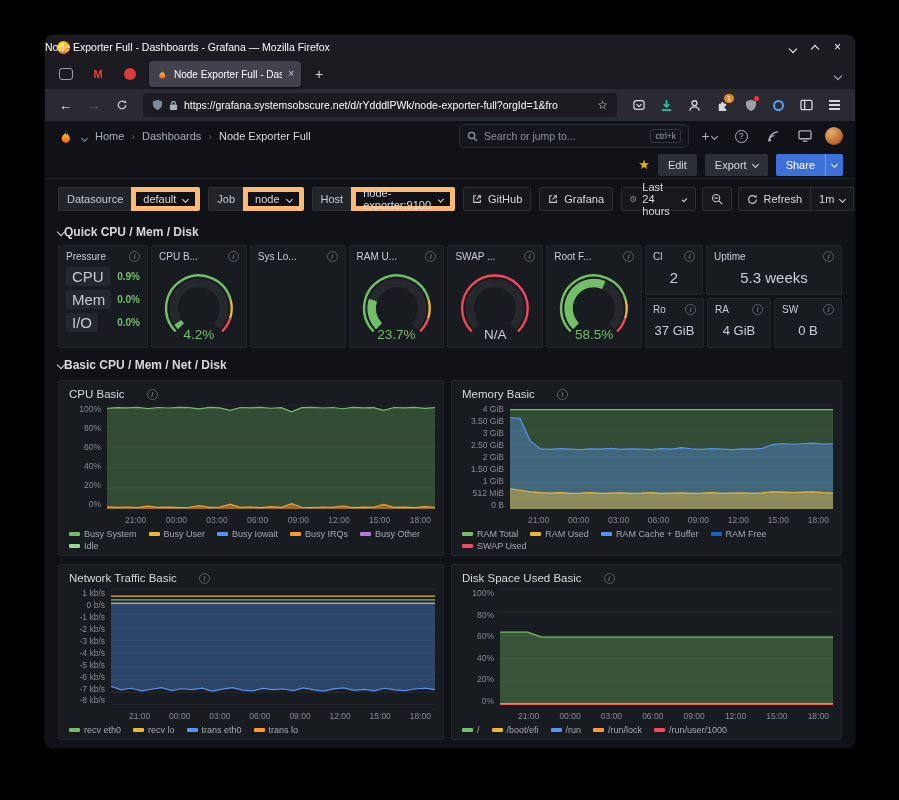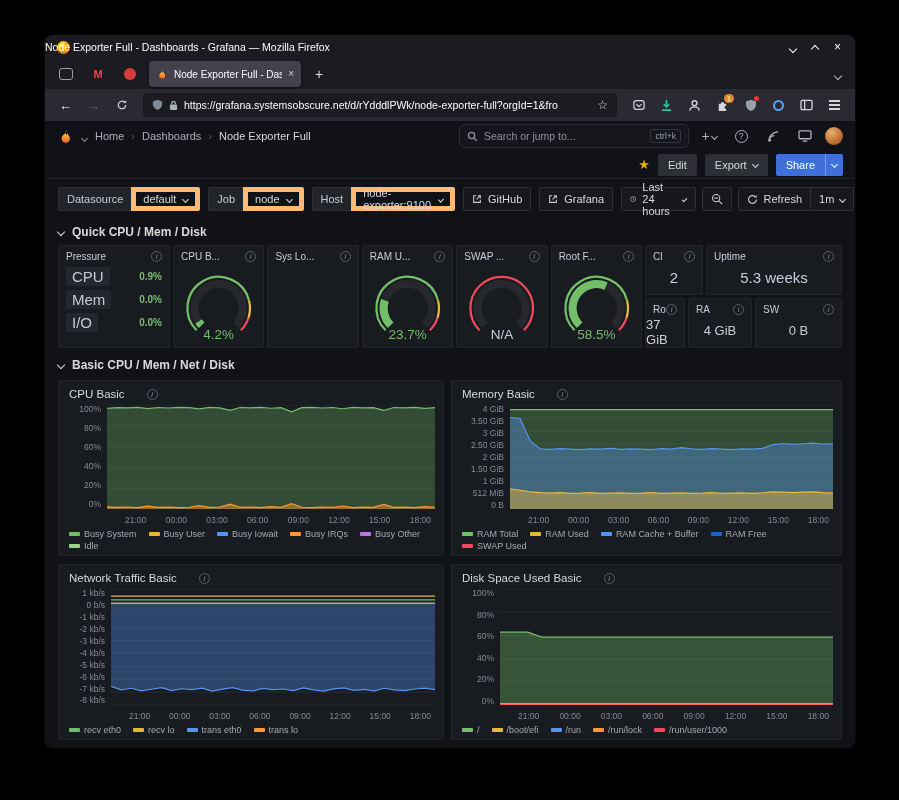--- a/index.html
+++ b/index.html
@@ -72,40 +72,40 @@
   .var-label{display:flex;align-items:center;background:#212429;border:1px solid #2e3036;border-right:0;
     border-radius:2px 0 0 2px;padding:0 8px;color:#c7cbd1}
   .var-value{display:flex;align-items:center;gap:7px;border:5px solid #fdba74;border-radius:0 2px 2px 0;
     padding:0 7px;color:#d8d9da;background:#111217}
   .btn-tool{height:24px;display:flex;align-items:center;gap:6px;border:1px solid #2e3036;border-radius:2px;
     padding:4px 8px;color:#d8d9da;background:#16181c}
   .right-tools{margin-left:auto;display:flex;align-items:center;gap:6px}
   .joined{display:flex}
   .joined .btn-tool:first-child{border-radius:2px 0 0 2px}
   .joined .btn-tool:last-child{border-left:0;border-radius:0 2px 2px 0}
-  .section-header{display:flex;align-items:center;gap:8px;margin:10px 13px 6px;
+  .section-header{display:flex;align-items:center;margin:10px 13px 6px;
     font-size:12px;font-weight:700;color:#d8d9da}
   
   .panel{background:#181b1f;border:1px solid #23252a;border-radius:2px;display:flex;flex-direction:column;min-width:0}
   .p-head{display:flex;align-items:center;justify-content:space-between;padding:5px 7px 2px;
     font-size:10px;color:#ccccdc;white-space:nowrap}
   .info-icon{width:11px;height:11px;min-width:11px;border:1px solid #595f66;border-radius:50%;color:#8a9097;
     font-size:7.5px;display:flex;align-items:center;justify-content:center;font-style:italic}
   .row-top{display:flex;gap:3px;margin:0 13px;height:103px}
-  .pressure{width:112px}
+  .pressure{width:90px}
   .p-row{display:flex;align-items:center;justify-content:space-between;height:21px;margin:2px 7px 0}
   .p-chip{background:#24272d;border-radius:2px;padding:1px 6px;font-size:15px;color:#c7cbd1}
   .p-val{font-size:10px;font-weight:700;color:#73bf69}
   .gauge-panel{flex:1}
   .gauge-box{position:relative;flex:1}
   .gauge-svg{position:absolute;inset:0;width:100%;height:100%}
   .gauge-value{position:absolute;left:0;right:0;bottom:5px;text-align:center;font-size:13.5px;font-weight:400}
   .right-col{width:197px;display:flex;flex-direction:column;gap:3px}
   .rc-row{display:flex;gap:3px;flex:1;min-height:0}
-  .stat-cl{width:58px}.stat-up{flex:1}.stat-ro{width:40px}.stat-ra{width:64px}.stat-sw{flex:1}
+  .stat-cl{width:58px}.stat-up{flex:1}.stat-ro{width:59px}.stat-ra{width:64px}.stat-sw{flex:1}
   .stat-value{flex:1;display:flex;align-items:center;justify-content:center;
     color:#ccccdc;font-weight:500;font-size:13px;padding-bottom:4px}
   .stat-value.big{font-size:15px}
   
   .chart-row{display:flex;gap:7px;margin:8px 13px 0;height:176px}
   .chart-panel{padding:5px 8px 3px}
   .c-head{display:flex;align-items:center;gap:22px;font-size:11.5px;color:#d8d9da;padding:2px 2px 5px;font-weight:500}
   .chart-body{flex:1;display:flex;min-height:0}
   .ylabels{width:var(--ylw,40px);display:flex;flex-direction:column;justify-content:space-between;
     align-items:flex-end;padding:0 6px 16px 0;font-size:8.5px;color:#878b93;line-height:1}

